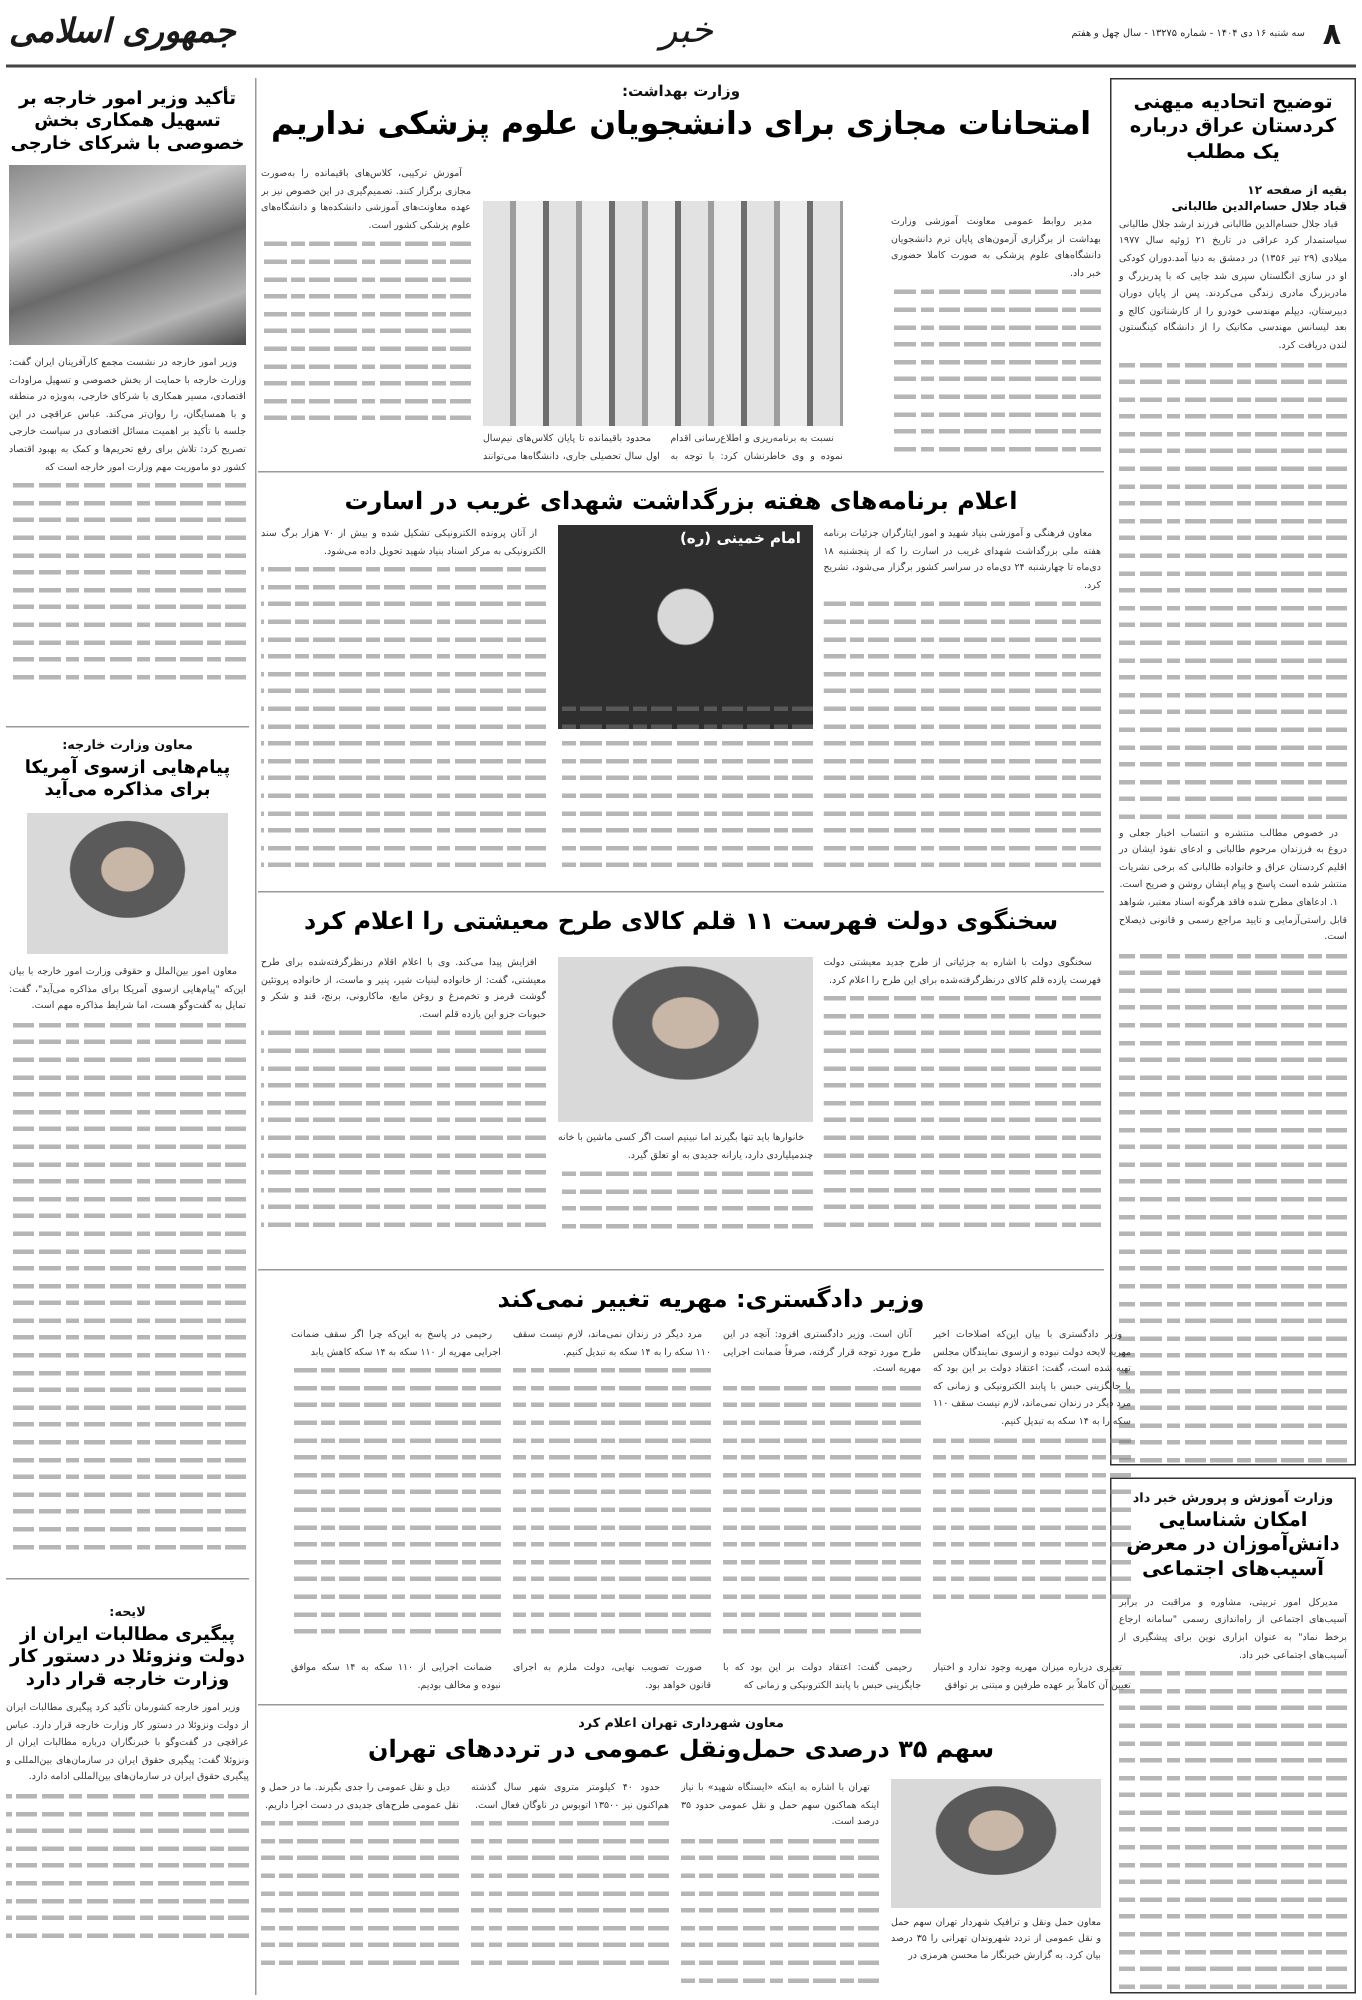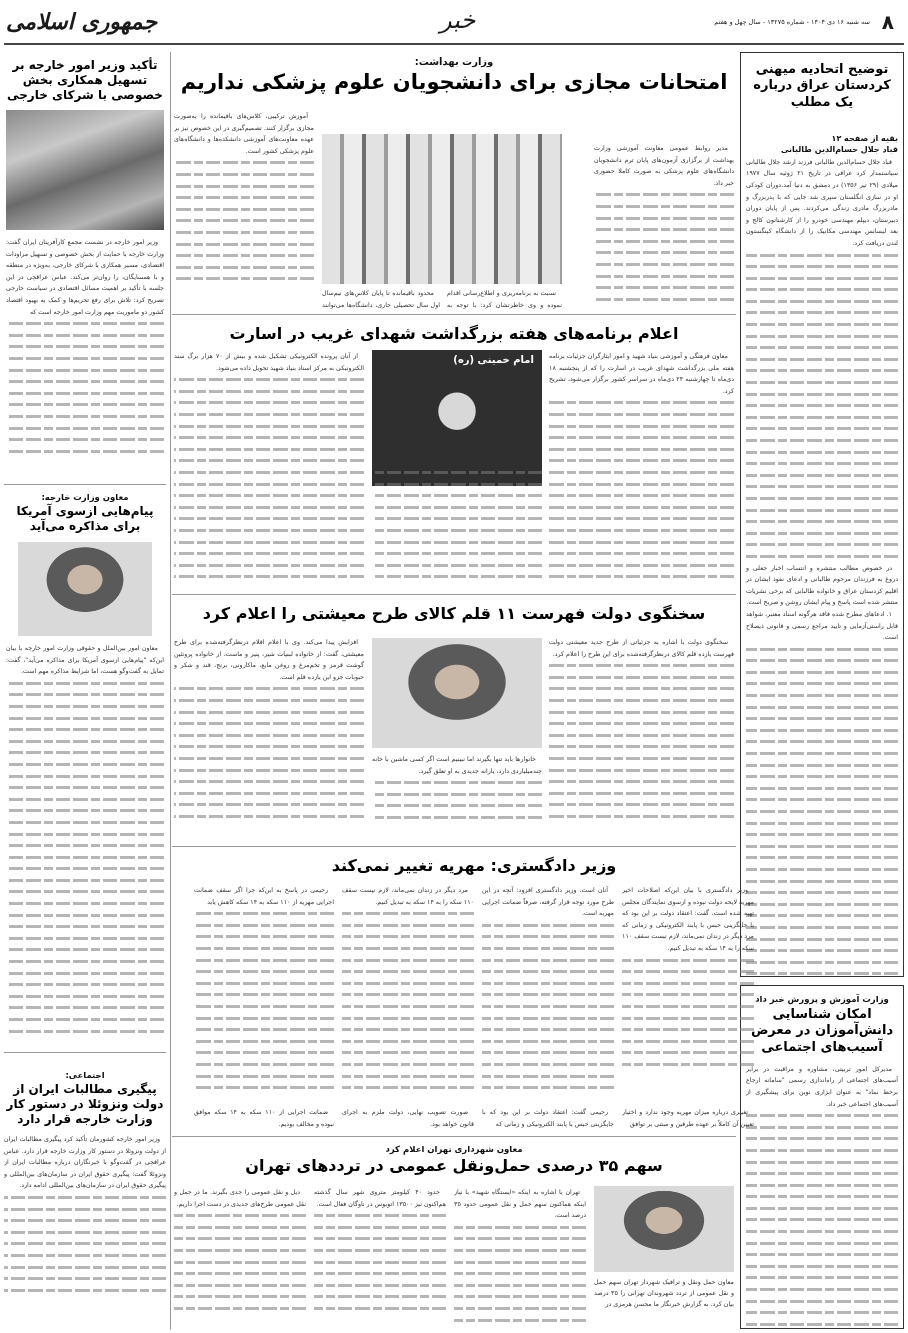--- a/index.html
+++ b/index.html
@@ -45,21 +45,21 @@
 
 <div class="masthead">
   <div class="page-num">۸</div>
   <div class="issue-line">سه شنبه ۱۶ دی ۱۴۰۴ - شماره ۱۳۲۷۵ - سال چهل و هفتم</div>
   <div class="section-name">خبر</div>
   <div class="paper-name">جمهوری اسلامی</div>
   <div class="rule"></div>
 </div>
 
 <div class="col boxed" style="right:4px; top:52px; width:164px; height:925px; padding:4px 5px;">
-  <div class="headline h-m" style="margin:4px 0 24px;">توضیح اتحادیه میهنی کردستان عراق درباره یک مطلب</div>
+  <div class="headline h-m" style="margin:4px 0 12px;">توضیح اتحادیه میهنی کردستان عراق درباره یک مطلب</div>
   <div class="subhead">بقیه از صفحه ۱۲</div>
   <div class="subhead">قباد جلال حسام‌الدین طالبانی</div>
   <div class="body-text">
     <p>قباد جلال حسام‌الدین طالبانی فرزند ارشد جلال طالبانی سیاستمدار کرد عراقی در تاریخ ۲۱ ژوئیه سال ۱۹۷۷ میلادی (۲۹ تیر ۱۳۵۶) در دمشق به دنیا آمد.دوران کودکی او در سازی انگلستان سپری شد جایی که با پدربزرگ و مادربزرگ مادری زندگی می‌کردند. پس از پایان دوران دبیرستان، دیپلم مهندسی خودرو را از کارشناتون کالج و بعد لیسانس مهندسی مکانیک را از دانشگاه کینگستون لندن دریافت کرد.</p>
     <div class="filler">
         <span></span>
         <span></span>
         <span></span>
         <span></span>
         <span></span>
@@ -525,21 +525,21 @@
         <span></span>
         <span></span>
         <span></span>
       </div>
   </div>
 </div>
 
 <div class="hrule" style="left:4px; top:1052px; width:162px;"></div>
 
 <div class="col" style="left:4px; top:1056px; width:162px; height:274px;">
-  <div class="kicker" style="margin-top:14px;">اجتماعی:</div>
+  <div class="kicker" style="margin-top:14px;">لایحه:</div>
   <div class="headline h-s" style="margin-bottom:6px;">پیگیری مطالبات ایران از دولت ونزوئلا در دستور کار وزارت خارجه قرار دارد</div>
   <div class="body-text">
     <p>وزیر امور خارجه کشورمان تأکید کرد پیگیری مطالبات ایران از دولت ونزوئلا در دستور کار وزارت خارجه قرار دارد. عباس عراقچی در گفت‌وگو با خبرنگاران درباره مطالبات ایران از ونزوئلا گفت: پیگیری حقوق ایران در سازمان‌های بین‌المللی و پیگیری حقوق ایران در سازمان‌های بین‌المللی ادامه دارد.</p>
     <div class="filler">
         <span></span>
         <span></span>
         <span></span>
         <span></span>
         <span></span>
         <span></span>

